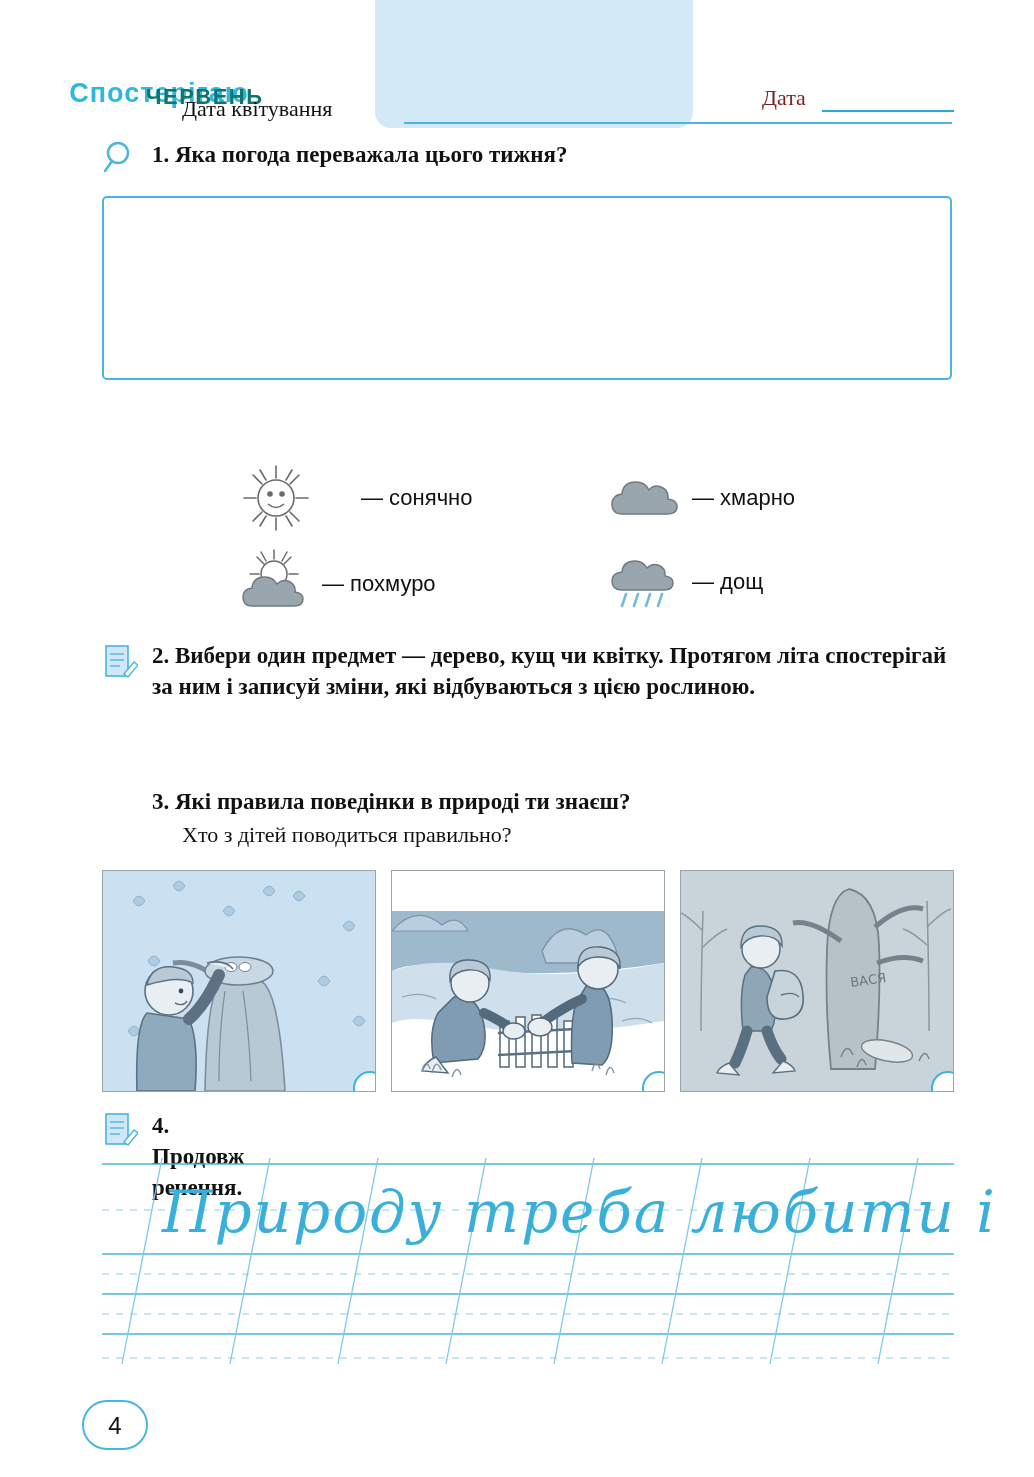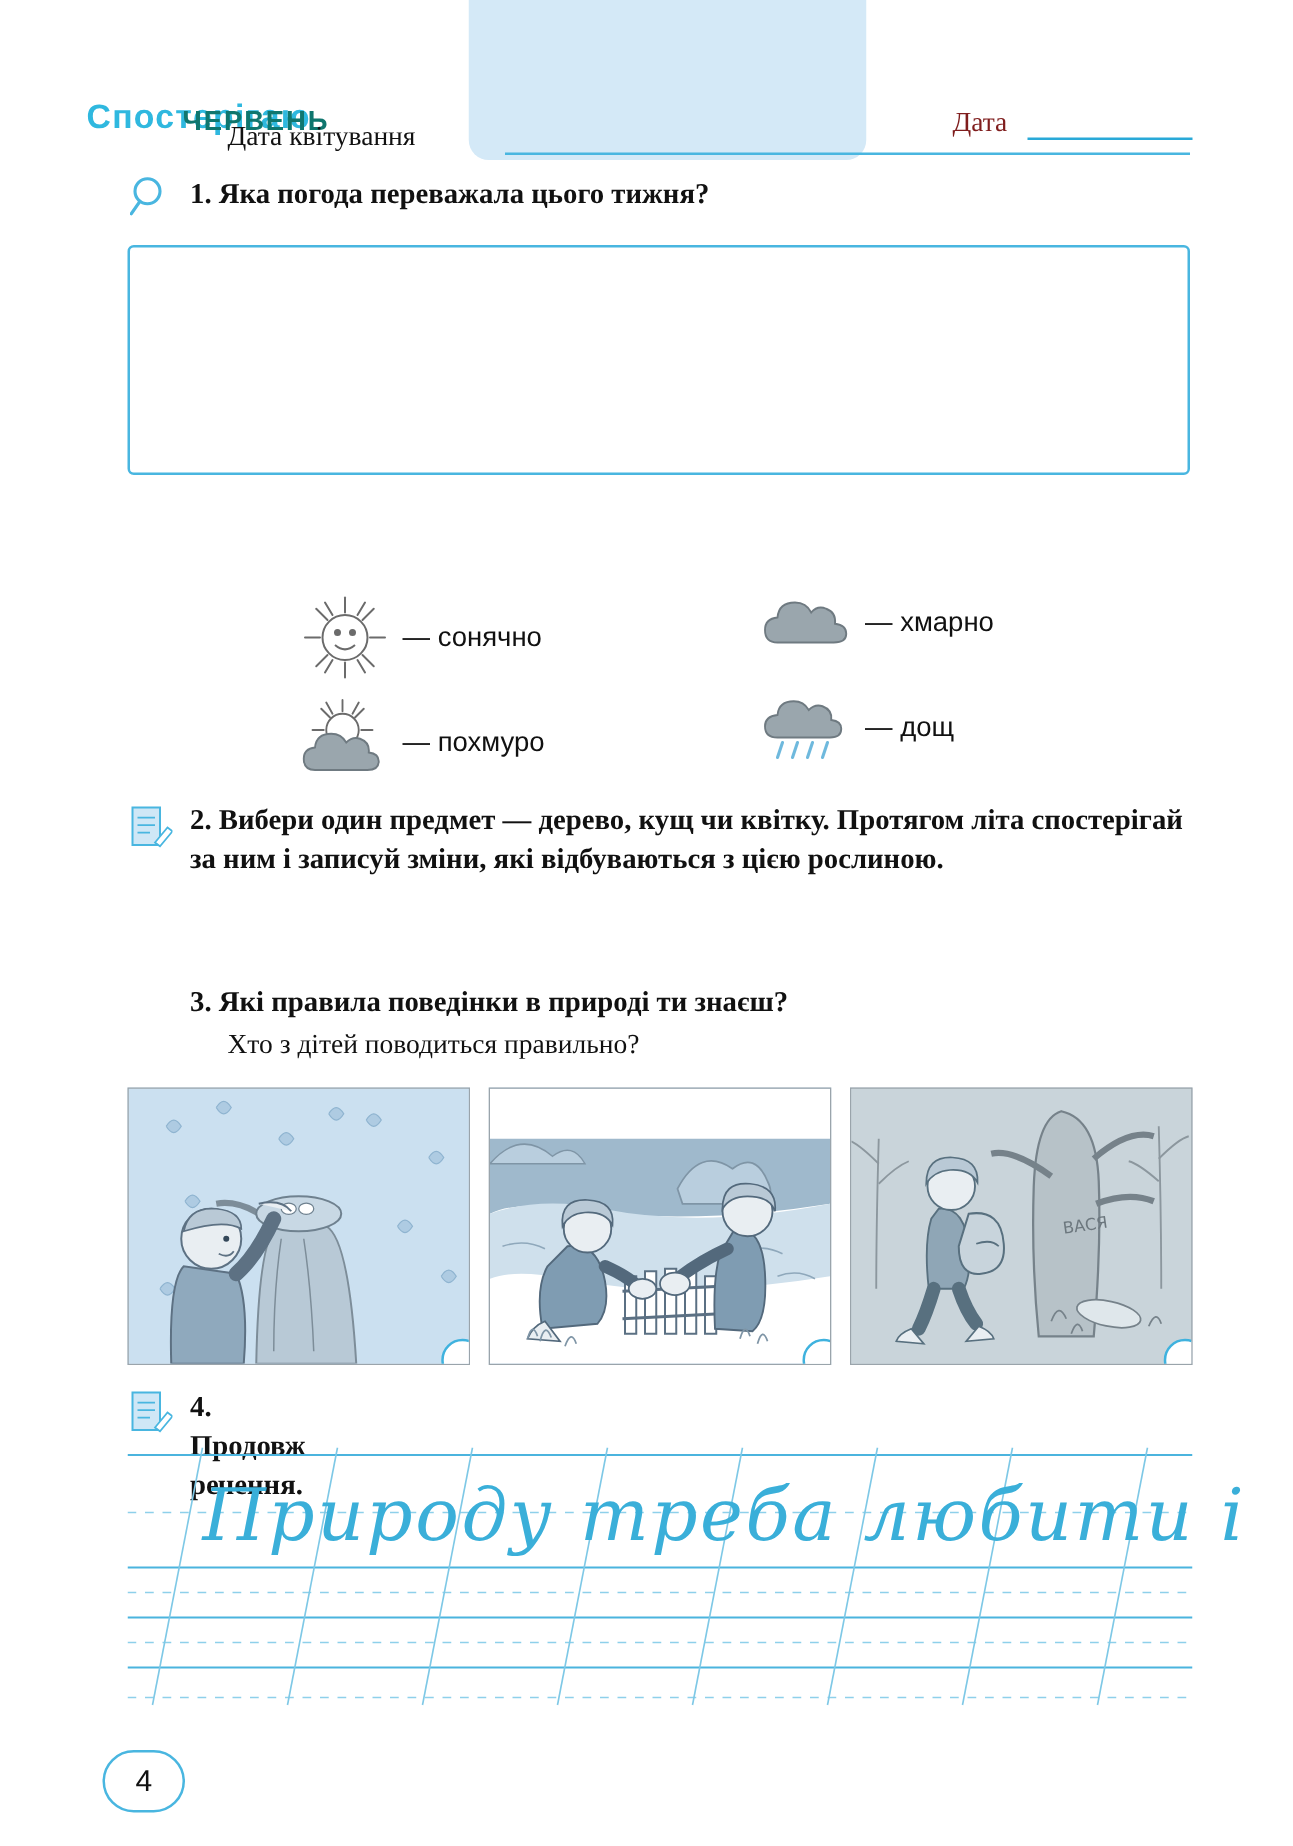--- a/index.html
+++ b/index.html
@@ -148,23 +148,23 @@
     width: 92px;
     height: 72px;
     position: relative;
     flex: 0 0 92px;
   }
   .legend-item .lbl {
     font-size: 22px;
     color: #111;
     white-space: nowrap;
   }
-  .li-1 { left: 0px;   top: 12px;  }
+  .li-1 { left: 0px;   top: 0px; gap: 39px;  }
   .li-2 { left: 370px; top: 0px;  }
-  .li-3 { left: 0px;   top: 96px; }
+  .li-3 { left: 0px;   top: 86px; }
   .li-4 { left: 370px; top: 84px; }
 
   
   .note-icon {
     position: absolute;
     width: 34px;
     height: 40px;
   }
   .q2-block {
     position: absolute;

